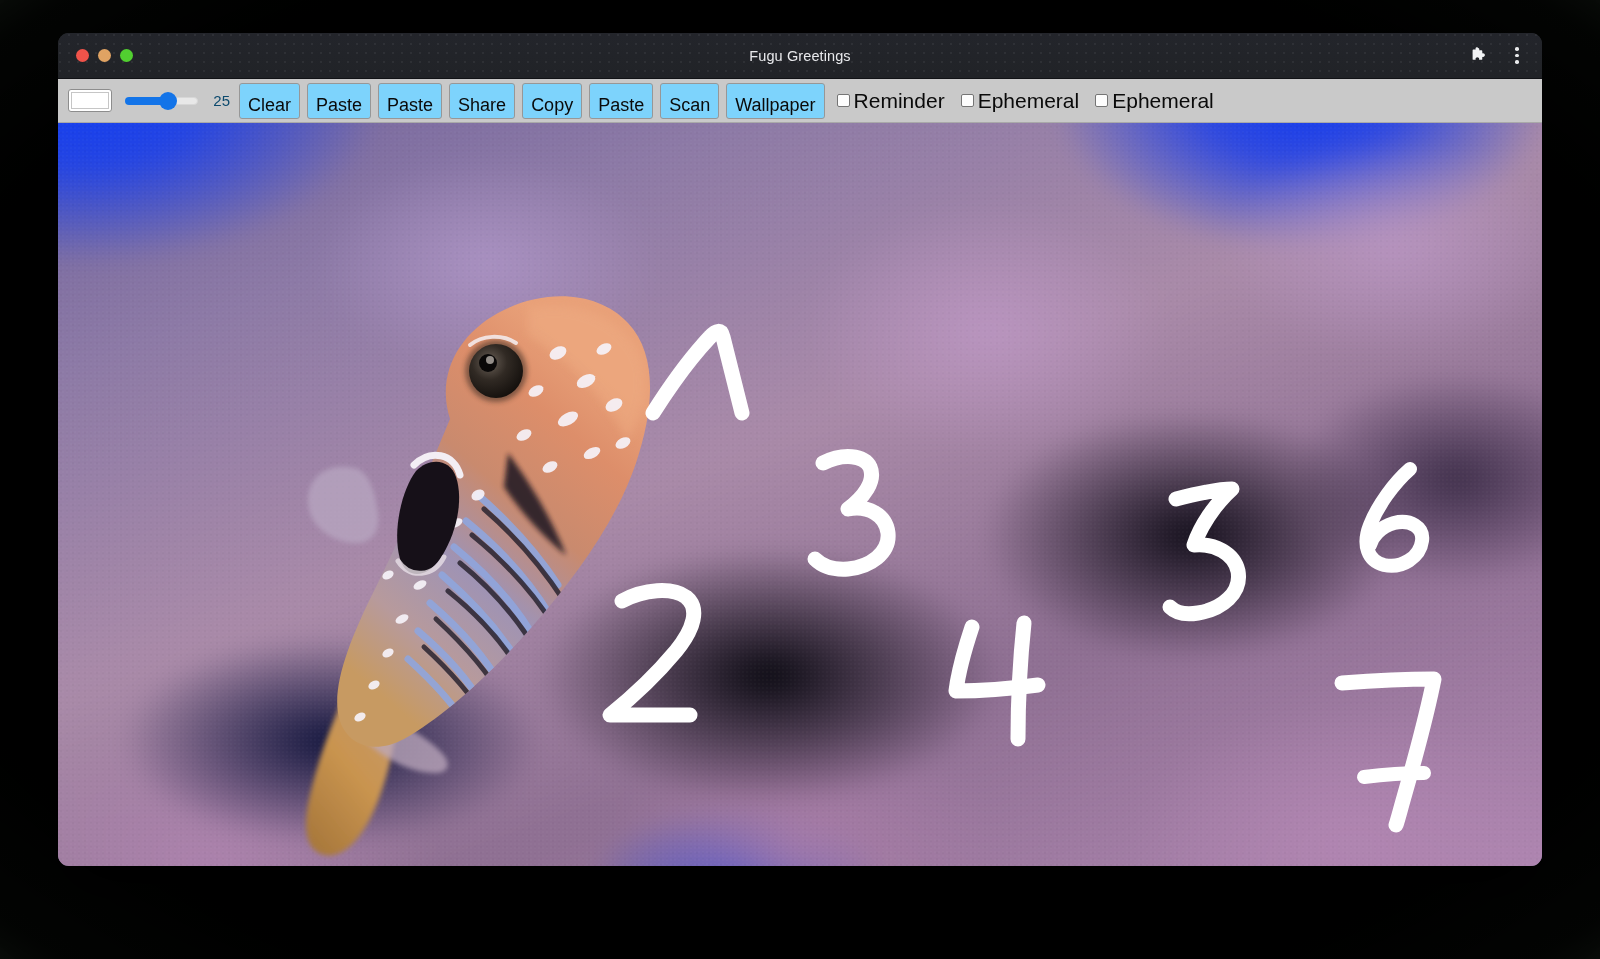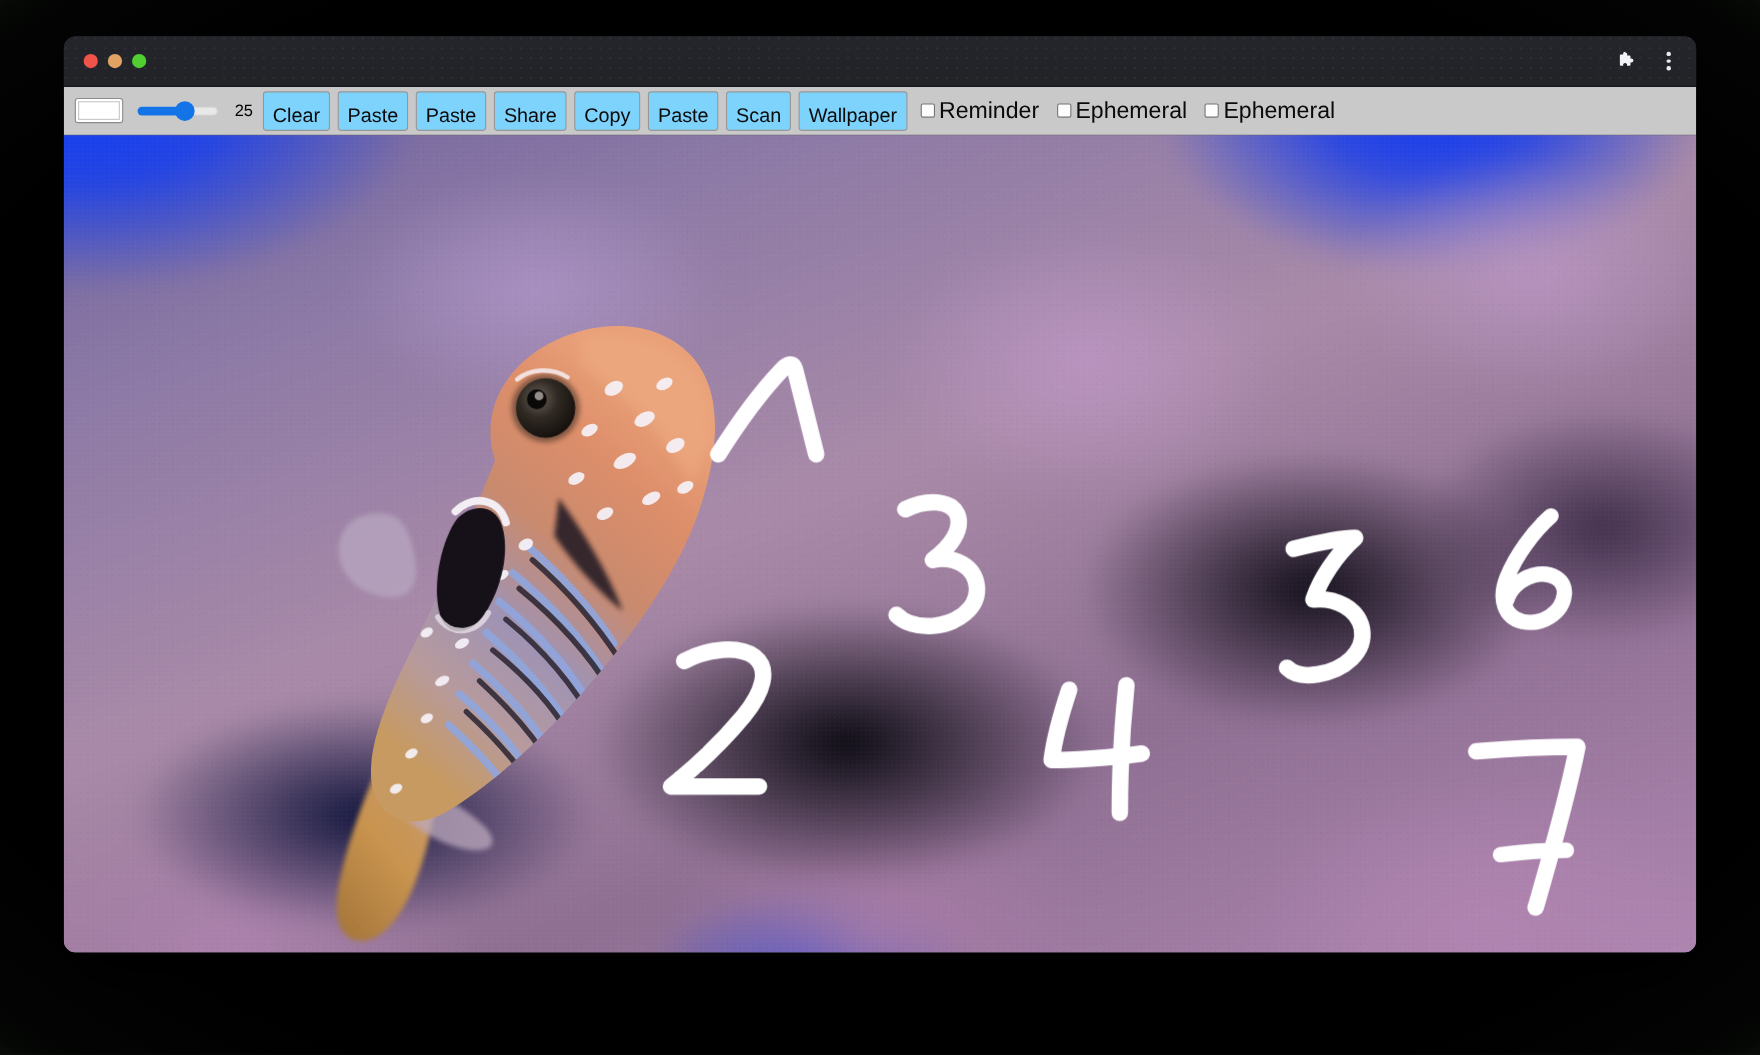--- a/index.html
+++ b/index.html
@@ -167,21 +167,21 @@
     top: 1px;
     left: 47%;
     width: 18px;
     height: 18px;
     border-radius: 50%;
     background: #1374e8;
   }
 
   #thickness-value {
     font-size: 15px;
-    color: #000000;
+    color: #0c4a6e;
     min-width: 21px;
     text-align: right;
     margin-right: 2px;
     user-select: none;
   }
 
   .tb-button {
     font-family: "Liberation Sans", sans-serif;
     font-size: 18px;
     color: #0a0a0a;
@@ -287,20 +287,21 @@
 
 <div id="window">
 
   <div id="titlebar">
     <div id="traffic">
       <span class="light red"></span>
       <span class="light yellow"></span>
       <span class="light green"></span>
     </div>
 
+    <div id="window-title">Fugu Greetings</div>
 
     <div id="titlebar-actions">
       <span class="tb-icon">
         <svg width="19" height="19" viewBox="0 0 24 24" aria-hidden="true">
           <path fill="#f2f3f5" d="M9.5 2.2c1.3 0 2.3 1 2.3 2.3 0 .4-.1.7-.3 1h3.1c.5 0 .9.4.9.9v3.1c.3-.2.6-.3 1-.3 1.3 0 2.3 1 2.3 2.3s-1 2.3-2.3 2.3c-.4 0-.7-.1-1-.3v3.1c0 .5-.4.9-.9.9h-3.3c.2-.3.3-.7.3-1.1 0-1.3-1-2.3-2.3-2.3s-2.3 1-2.3 2.3c0 .4.1.8.3 1.1H4.2c-.5 0-.9-.4-.9-.9V5.4c0-.5.4-.9.9-.9h3.1c-.2-.3-.3-.6-.3-1 0-1.3 1-2.3 2.5-2.3z"></path>
         </svg>
       </span>
       <span class="tb-icon kebab">
         <i></i>
           <i></i>

